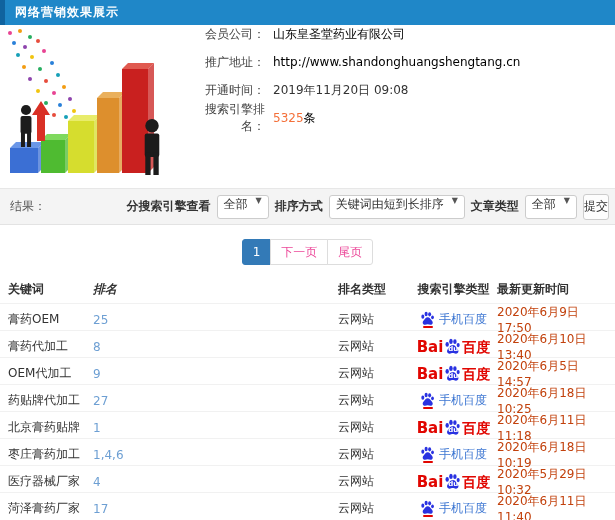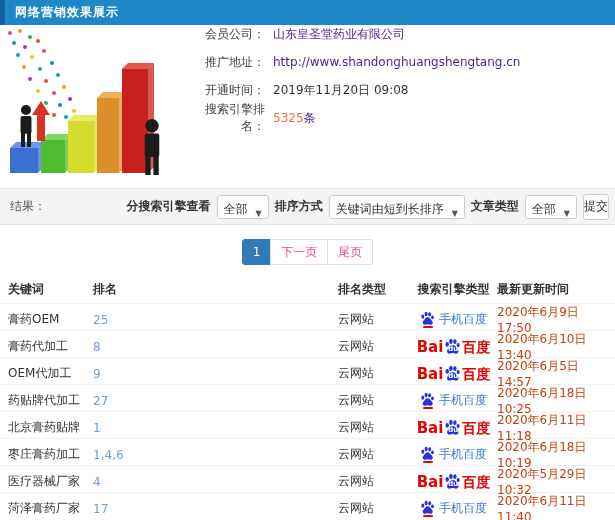--- a/index.html
+++ b/index.html
@@ -10,29 +10,29 @@
   .hdr { height:25px; background:#1f87c8; border-left:5px solid #10639f; display:flex; align-items:center; }
   .hdr-title { color:#fff; font-size:12px; font-weight:bold; padding-left:10px; letter-spacing:1px; }
 
   
   .top { display:flex; height:163px; background:#fff; }
   .graphic { width:183px; height:163px; position:relative; flex:0 0 183px; }
   .info { flex:1; }
   .info-row { display:flex; align-items:center; height:18px; margin-bottom:10px; font-size:12px; }
   .info-label { width:82px; text-align:right; color:#444; flex:0 0 82px; }
   .info-value { margin-left:8px; color:#333; }
-  .link { color:#4c1d95; text-decoration:none; cursor:pointer; }
+  .link { color:#000000; text-decoration:none; cursor:pointer; }
   .hl-num { color:#f4703a; }
 
   
   .filterbar { height:37px; background:#f4f4f4; border-top:1px solid #e7e7e7; border-bottom:1px solid #e3e3e3; display:flex; align-items:center; font-size:12px; padding:0 6px 0 10px; }
   .result-label { color:#555; }
   .filter-controls { margin-left:auto; display:flex; align-items:center; gap:6px; }
   .f-label { font-weight:bold; color:#333; white-space:nowrap; }
-  .sel { background:#fff; border:1px solid #ccc; border-radius:3px; height:24px; display:flex; align-items:flex-end; padding:0 6px; color:#333; cursor:pointer; white-space:nowrap; }
+  .sel { background:#fff; border:1px solid #ccc; border-radius:3px; height:24px; display:flex; align-items:flex-start; padding:0 6px; color:#333; cursor:pointer; white-space:nowrap; }
   .sel .caret { margin-left:8px; font-size:8px; color:#555; }
   .btn-submit { background:#fdfdfd; border:1px solid #ccc; border-radius:3px; height:26px; padding:0 0; font-size:12px; color:#333; cursor:pointer; }
 
   
   .pager { display:flex; justify-content:center; align-items:center; padding:14px 0 10px 0; }
   .pg { min-width:28px; height:26px; display:flex; align-items:center; justify-content:center; border:1px solid #ddd; background:#fff; color:#ec4899; font-size:12px; padding:0 10px; margin-left:-1px; cursor:pointer; }
   .pg.active { background:#337ab7; border-color:#337ab7; color:#fff; }
   .pg:first-child { border-radius:3px 0 0 3px; margin-left:0; }
   .pg:last-child { border-radius:0 3px 3px 0; }
 
@@ -164,21 +164,21 @@
 
   <div class="pager">
     <div class="pg active">1</div>
     <div class="pg">下一页</div>
     <div class="pg">尾页</div>
   </div>
 
   <div class="tbl">
     <div class="trow head" id="tbl-head">
         <div style="color: rgb(51, 51, 51);">关键词</div>
-        <div style="color: rgb(51, 51, 51);">排名</div>
+        <div style="color: rgb(51, 51, 51); font-style: italic;">排名</div>
         <div style="color: rgb(51, 51, 51);">排名类型</div>
         <div style="text-align: center; color: rgb(51, 51, 51);">搜索引擎类型</div>
         <div style="color: rgb(51, 51, 51);">最新更新时间</div>
       </div>
     <div id="tbl-body">
         <div class="trow">
           <div class="c-keyword">膏药OEM</div>
           <div class="c-rank">25</div>
           <div class="c-ranktype">云网站</div>
           <div class="c-engine">

